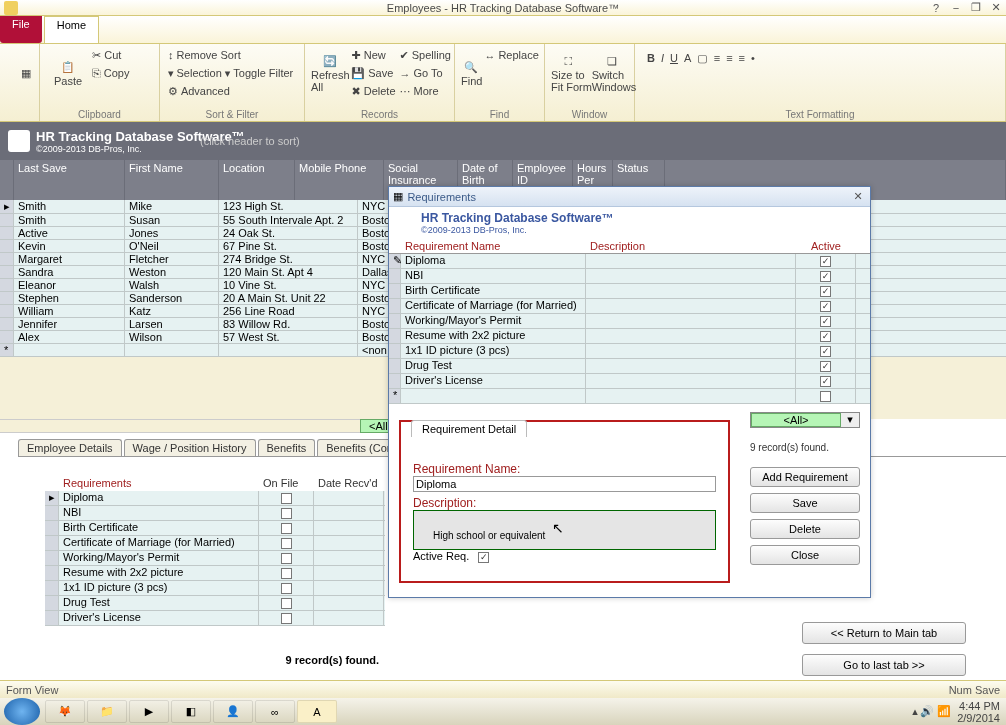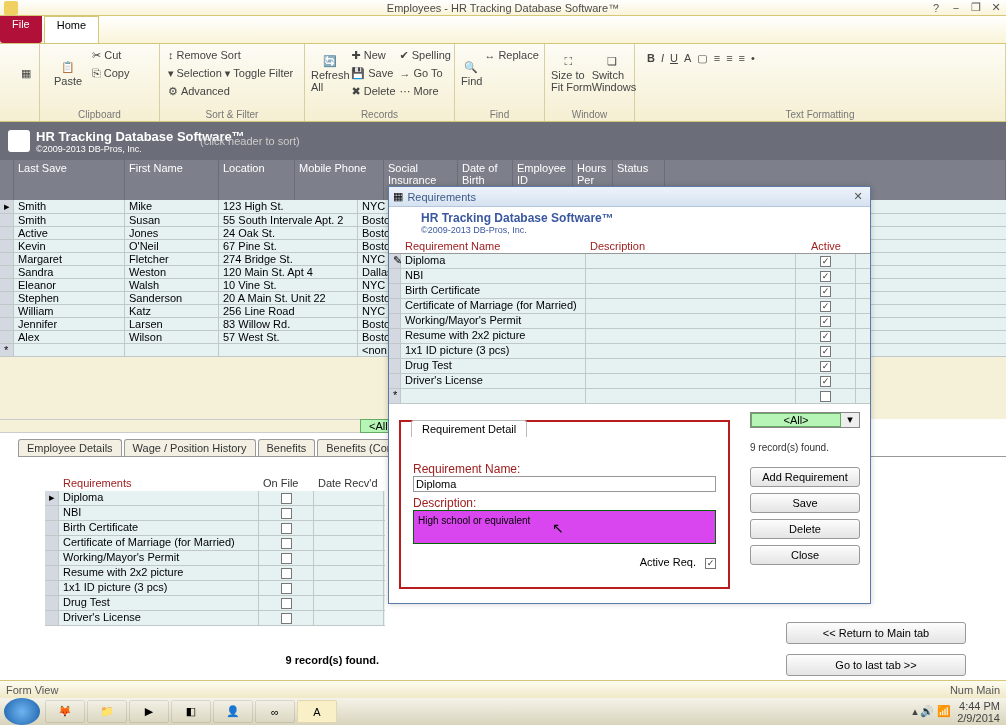--- a/index.html
+++ b/index.html
@@ -41,43 +41,43 @@
 .req-head>div{padding:2px 4px}
 .rh-sel{width:14px}.rh-name{width:200px}.rh-of{width:55px;color:#333}.rh-dr{width:70px;color:#333}
 .rrow{display:flex;background:#e6f2f2;border-bottom:1px solid #c0c8c8}
 .rrow>div{padding:0 4px;border-right:1px solid #c0c8c8;height:14px}
 .rrow .rh-of{display:flex;justify-content:center;align-items:center}
 .cb{width:11px;height:11px;border:1px solid #777;background:#fff}
 .records-found{text-align:right;margin-top:28px;padding-right:6px}
 .bottom-btns{display:flex;align-items:center;margin-top:18px;margin-left:48px;gap:16px}
 .btn3d{background:linear-gradient(#fdfdfd,#e4e4e4);border:1px solid #999;border-radius:3px;padding:4px 12px}
 .right-lower{position:absolute;right:40px;top:622px;display:flex;flex-direction:column;gap:10px}
-.right-lower .btn3d{width:180px;text-align:center}
+.right-lower .btn3d{width:164px;text-align:center}
 .popup{position:absolute;left:388px;top:186px;width:483px;background:#fff;border:1px solid #5b7aa8;box-shadow:0 0 6px rgba(0,0,0,.2)}
 .pop-title{background:linear-gradient(#eef3fa,#d6e2f1);height:20px;display:flex;align-items:center;padding:0 4px;border-bottom:1px solid #b5c7de}
 .pop-title-txt{color:#3b5a88;margin-left:4px}
 .pop-close{margin-left:auto;width:16px;text-align:center;color:#555}
 .pop-brand{display:flex;align-items:center;padding:4px 8px}
 .pop-brand .app-logo{width:18px;height:18px}
 .pop-brand-title{font-weight:bold;color:#3a57a0;font-size:12px}
 .pop-brand-sub{font-size:9px;color:#3a57a0}
 .pop-head{display:flex;color:#a02020;border-bottom:1px solid #999}
 .pop-head>div{padding:1px 4px}
 .ph-sel{width:12px}.ph-name{width:185px}.ph-desc{width:210px}.ph-act{width:60px;text-align:center}
 .prow{display:flex;background:#e6f2f2;border-bottom:1px solid #c0c8c8}
 .prow>div{padding:0 4px;border-right:1px solid #c0c8c8;height:14px}
 .prow .ph-act{display:flex;justify-content:center;align-items:center}
 .cb.checked::after{content:"✓";font-size:9px;line-height:9px;color:#333;display:block;text-align:center}
 .pop-lower{display:flex;padding:8px 10px 14px 10px;gap:20px;position:relative}
 .detail-box{flex:1;border:2px solid #b91c1c;padding:40px 12px 18px 12px;position:relative;margin-top:8px}
 .detail-tab{position:absolute;top:-2px;left:10px;background:#fff;border:1px solid #bbb;border-bottom:none;padding:2px 10px;border-radius:3px 3px 0 0}
 .fld-label{color:#a02020;font-size:12px}
 .fld-input{border:1px solid #999;width:100%;padding:1px 2px;background:#fff;font-size:11px}
-.desc-input{background:#d946ef;border:1px solid #060;height:34px;color:#000;padding:4px;font-size:10px}
-.active-row{text-align:right;margin-top:12px}
+.desc-input{background:#e5e5e5;border:1px solid #060;height:34px;color:#000;padding:19px;font-size:10px}
+.active-row{text-align:left;}
 .pop-right{display:flex;flex-direction:column;gap:6px;padding-top:0}
 .pop-right .btn3d{width:110px;text-align:center;padding:3px 6px}
 .all-dd{display:flex;border:1px solid #888;margin-bottom:8px}
 .all-dd .allbtn{flex:1;text-align:center}
 .all-dd .dd{width:18px;background:#eee;text-align:center}
 .pop-recs{font-size:10px;margin-bottom:8px;color:#333}
 .statusbar{position:absolute;bottom:27px;left:0;right:0;height:18px;background:linear-gradient(#fdfcf0,#f0e9c8);border-top:1px solid #d4c878;display:flex;align-items:center;padding:0 6px;color:#555;font-size:10px}
 .statusbar .right{margin-left:auto}
 .taskbar{position:absolute;bottom:0;left:0;right:0;height:27px;background:linear-gradient(#f5f3ea,#d8d4bc);display:flex;align-items:center}
 .start{width:36px;height:27px;background:radial-gradient(circle,#6fb4f0,#1a5fa8);border-radius:50%;margin:0 4px}
@@ -642,21 +642,21 @@
       <button class="btn3d">Delete</button>
       <button class="btn3d">Close</button>
     </div>
   </div>
 </div>
 
 <div class="cursor">↖</div>
 
 <div class="statusbar">
   <span>Form View</span>
-  <span class="right">Num Main</span>
+  <span class="right">Num Save</span>
 </div>
 
 <div class="taskbar">
   <div class="start"></div>
   <div class="tbi">🦊</div>
   <div class="tbi">📁</div>
   <div class="tbi">▶</div>
   <div class="tbi">◧</div>
   <div class="tbi">👤</div>
   <div class="tbi">∞</div>

